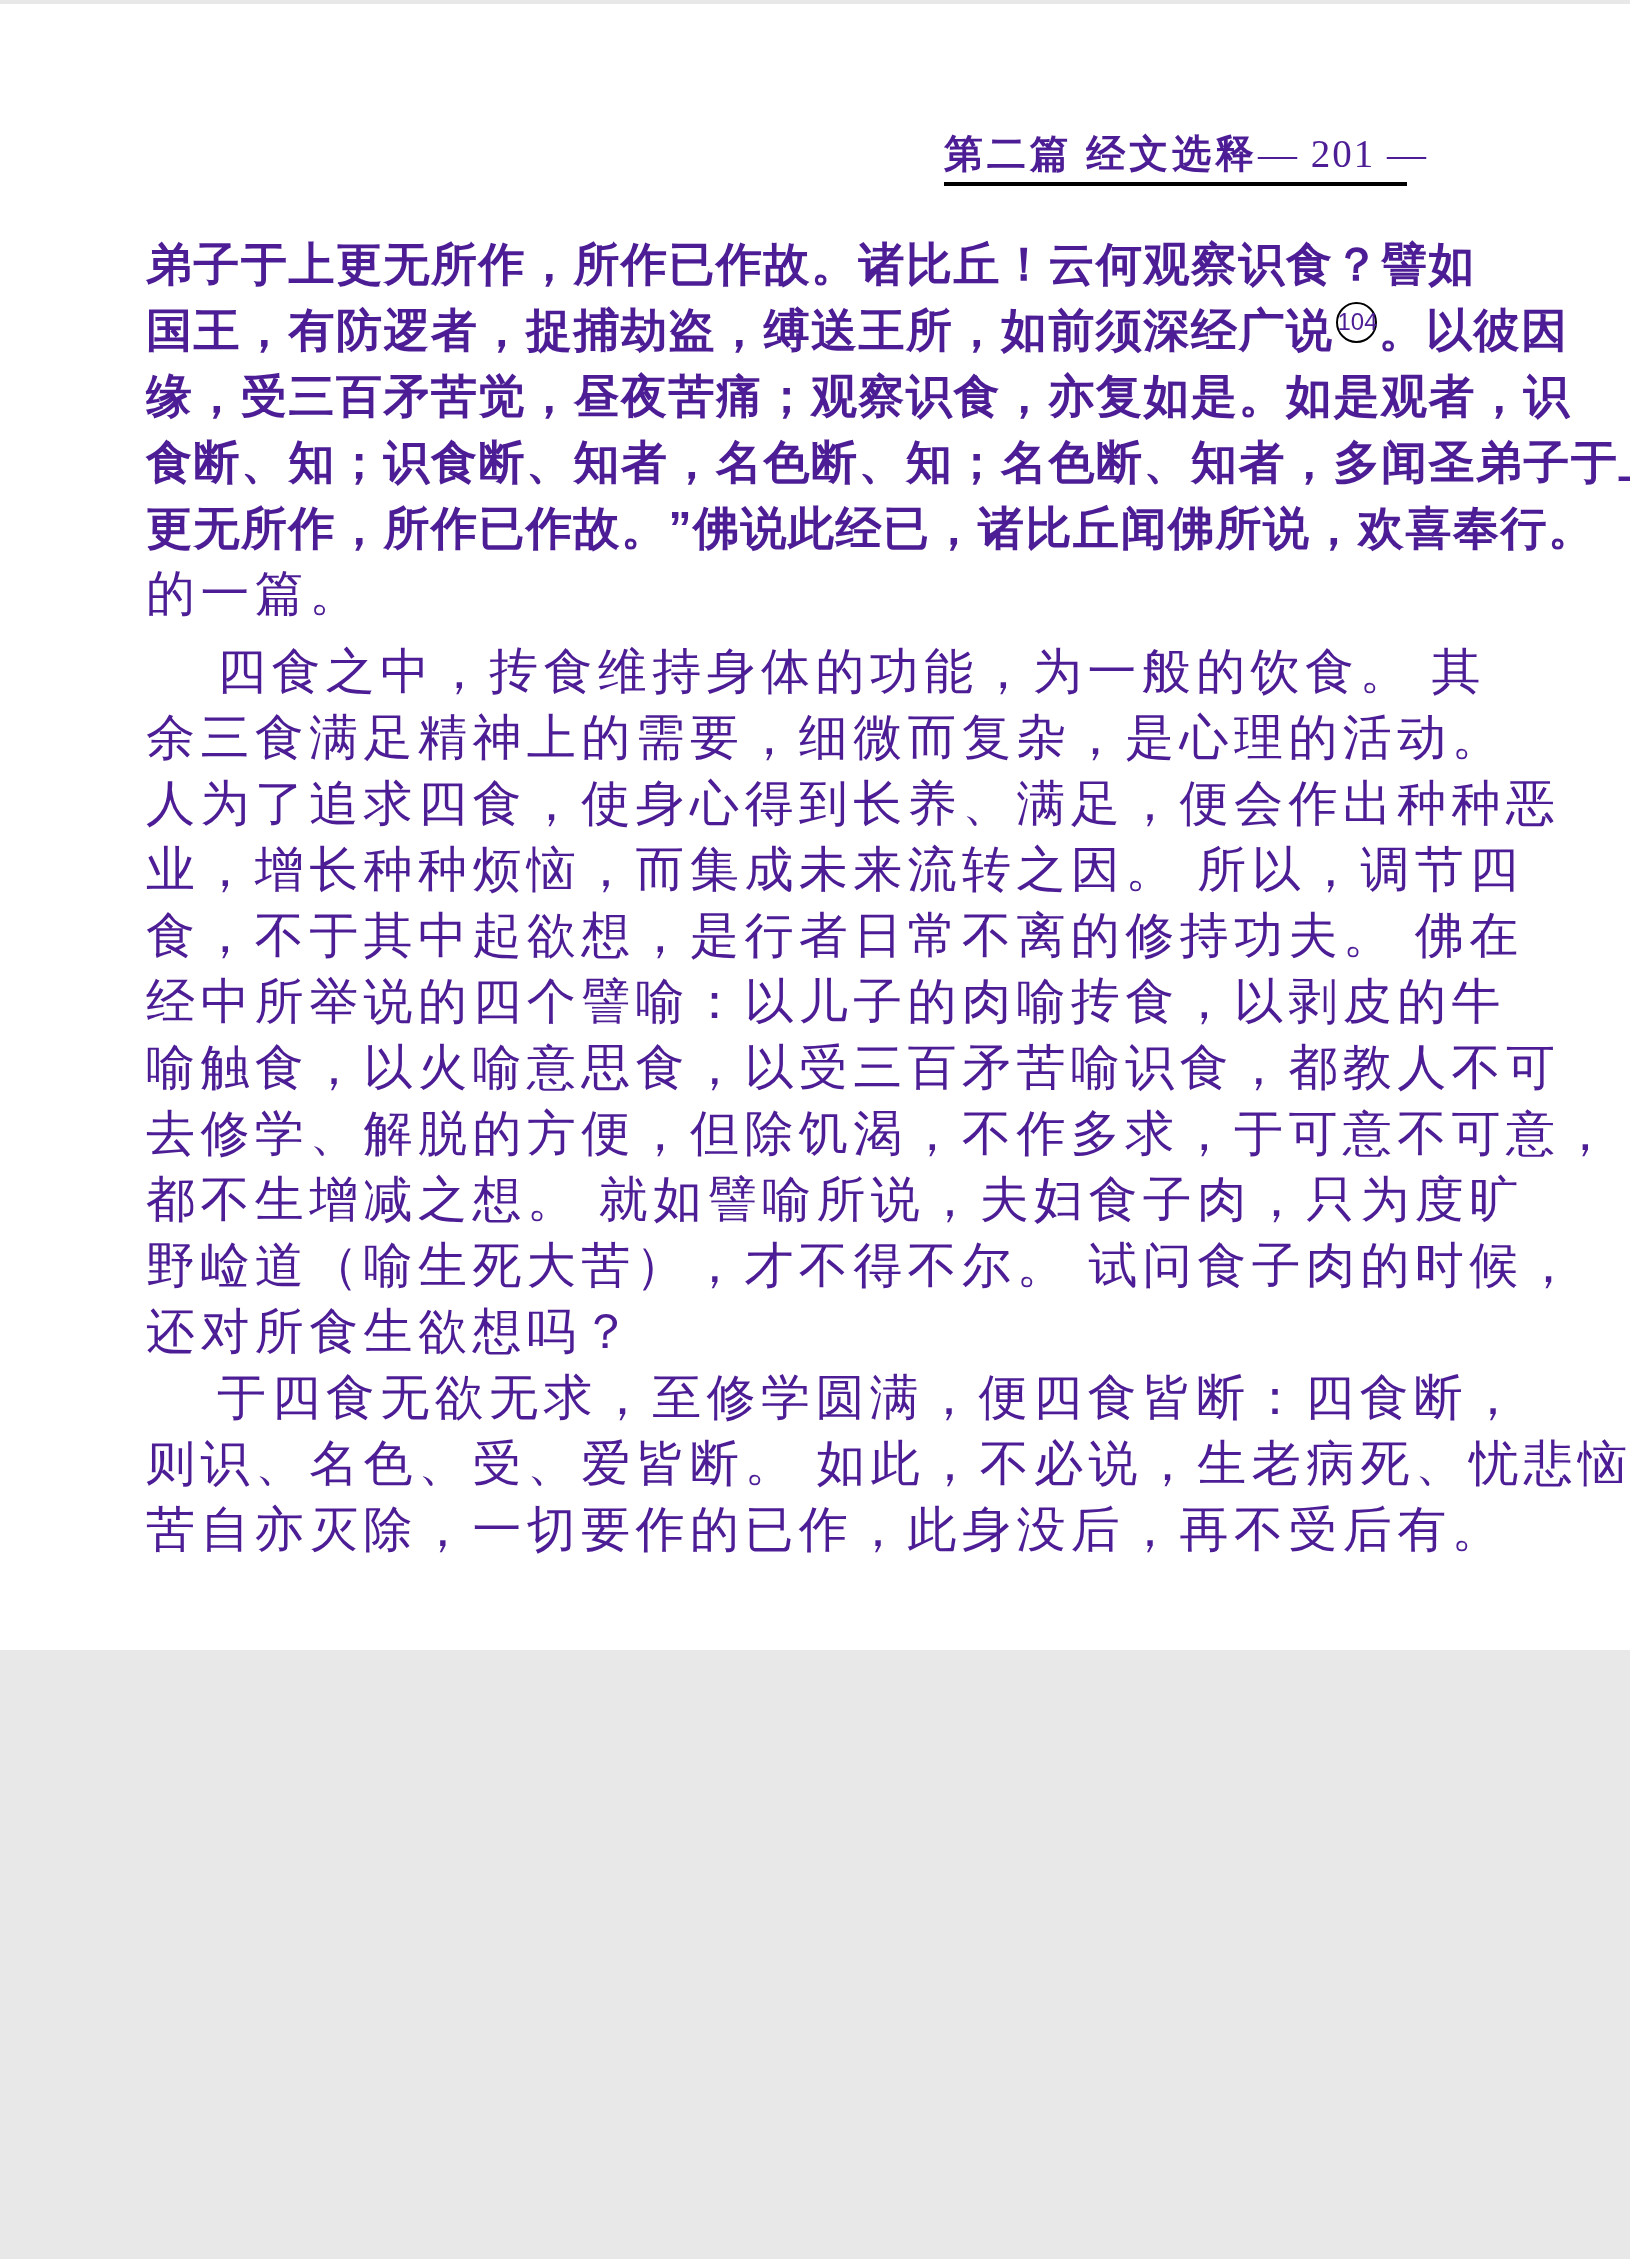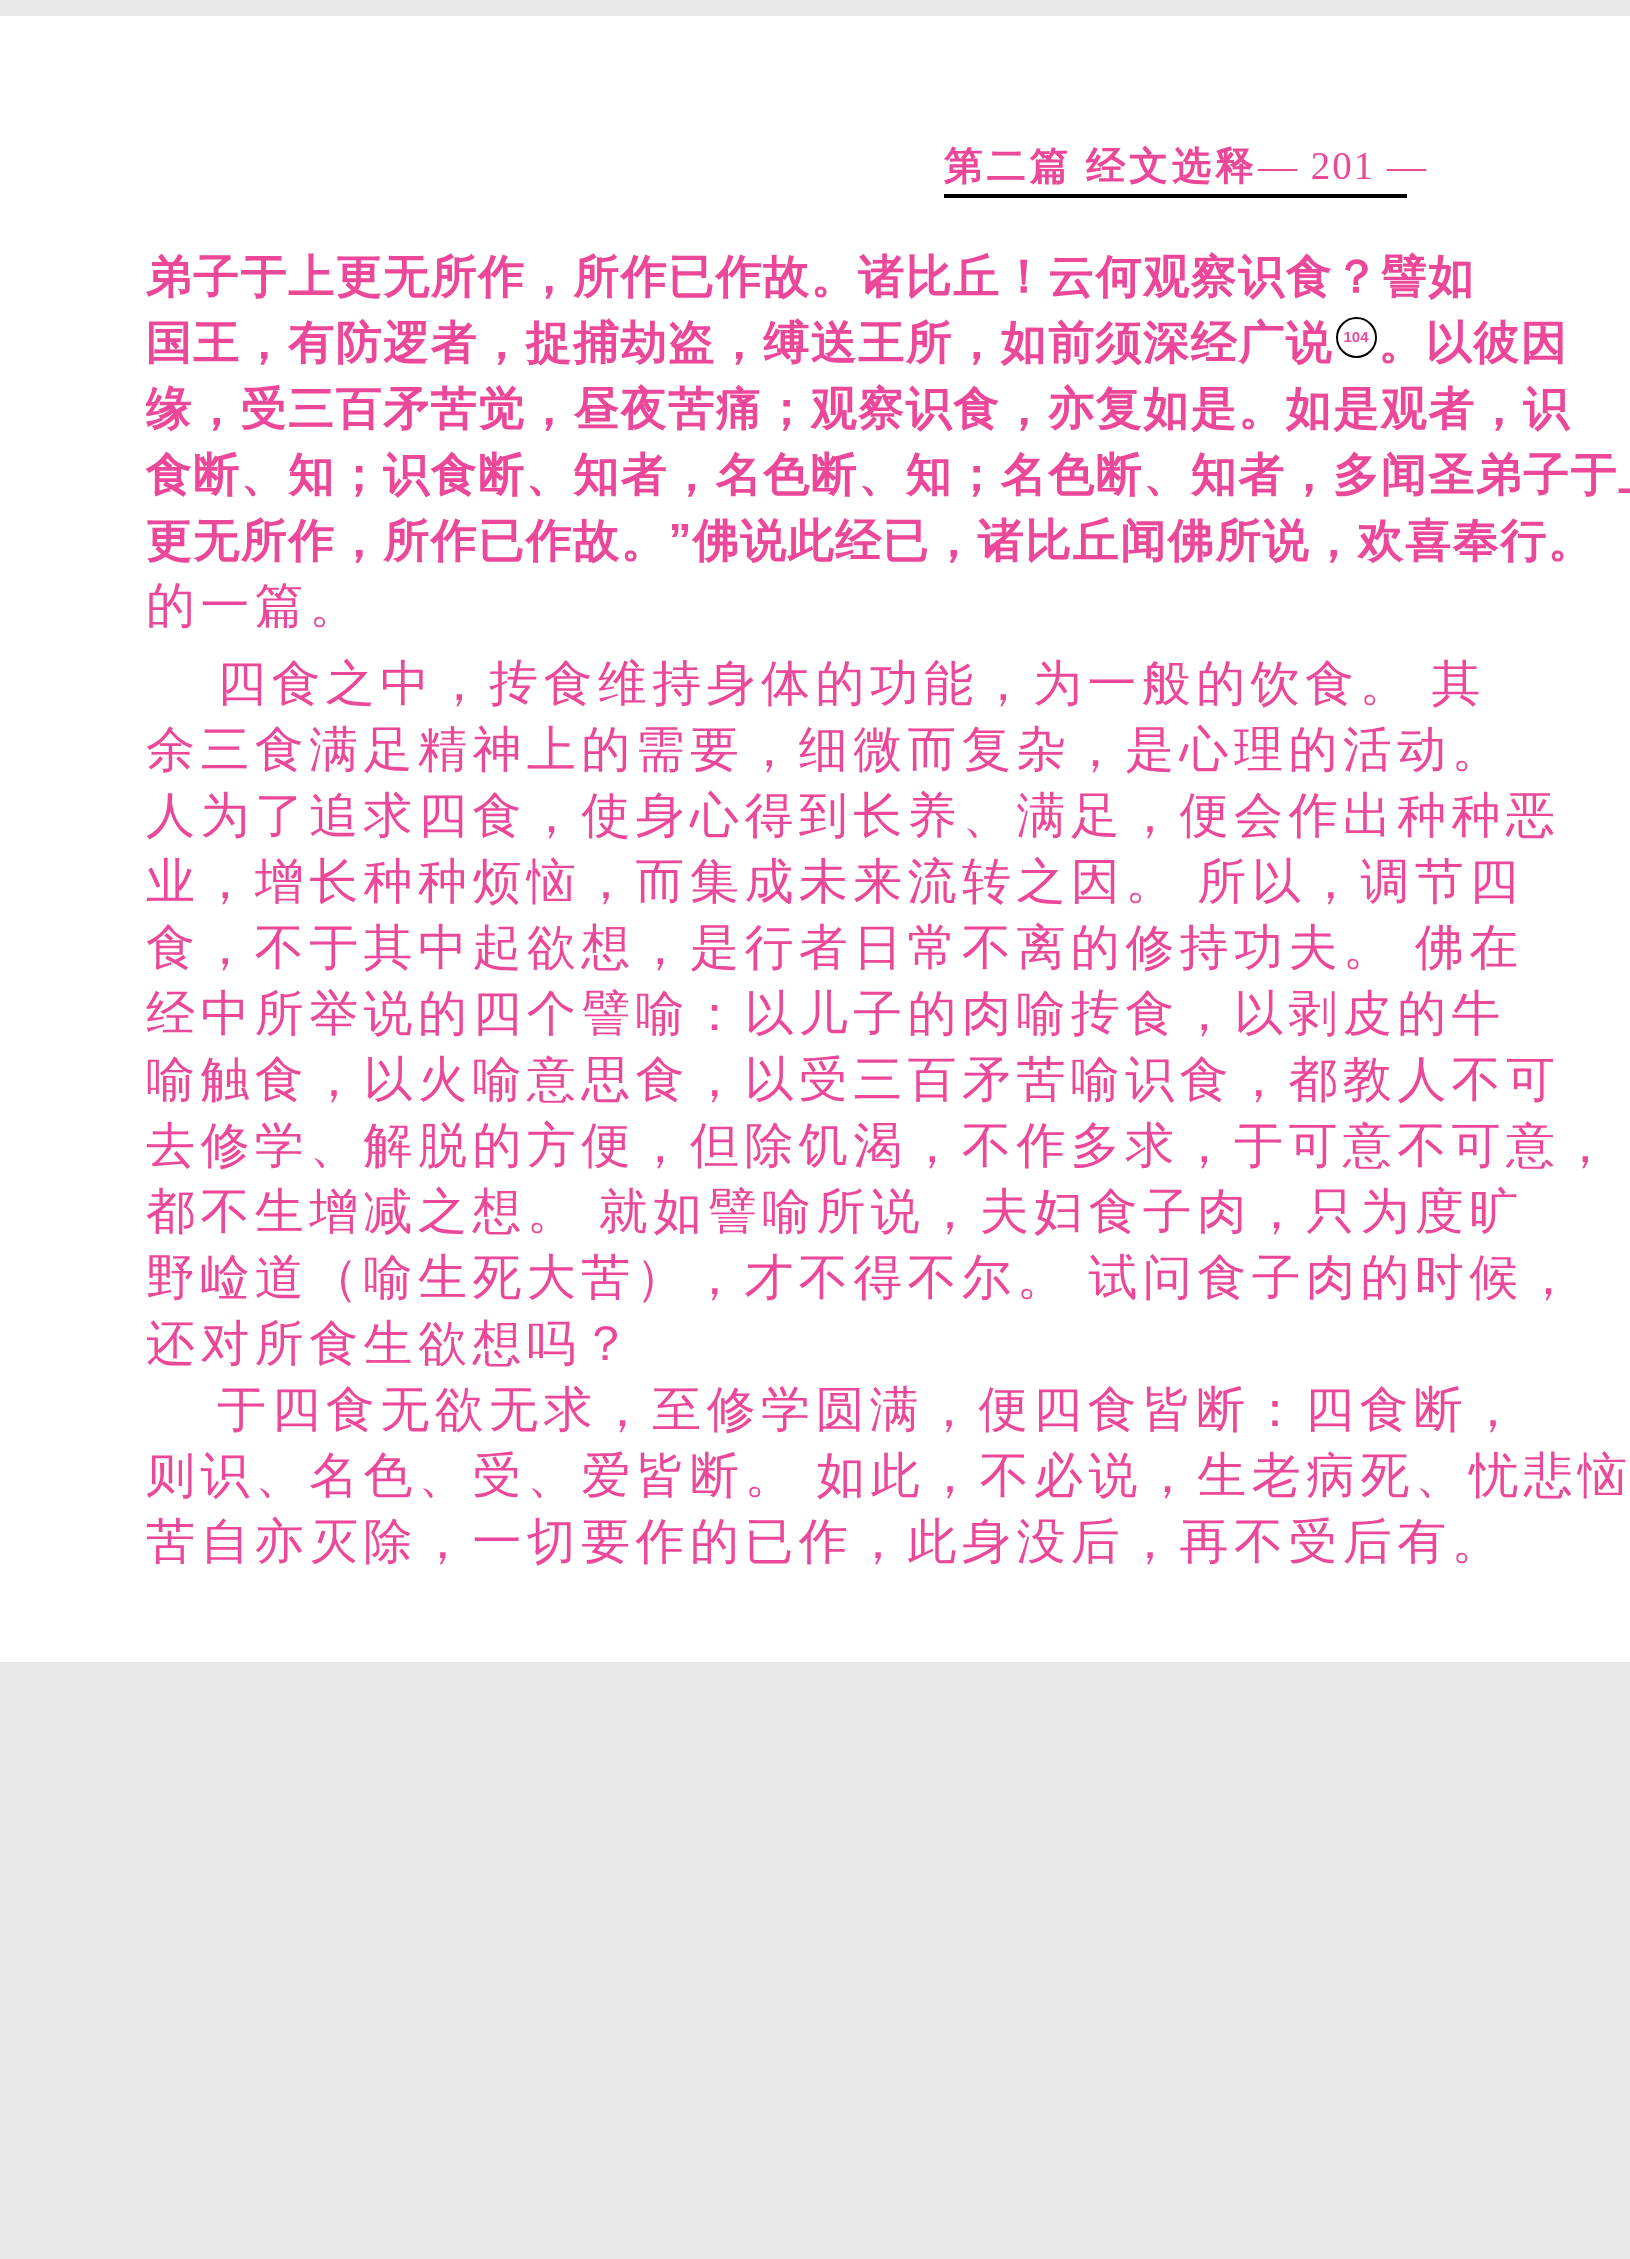--- a/index.html
+++ b/index.html
@@ -1,22 +1,22 @@
 <!DOCTYPE html>
 <html lang="zh"><head>
 <meta charset="utf-8">
 <style>
   html, body { margin: 0; padding: 0; background: #e8e8e8; }
   .page {
     position: relative;
     width: 1631px;
     height: 1646px;
-    margin: 16px auto;
+    margin: 4px auto;
     background: #ffffff;
-    color: #ec4899;
+    color: #4c1d95;
     overflow: hidden;
     font-family: "Liberation Serif", serif;
   }
 
   
   .running-head {
     position: absolute;
     top: 123px;
     left: 944px;
     width: 463px;
@@ -70,22 +70,22 @@
 
   
   .footnote-circle {
     display: inline-block;
     box-sizing: border-box;
     width: 41px;
     height: 41px;
     border: 2.9px solid #000;
     border-radius: 50%;
     font-family: "Liberation Sans", sans-serif;
-    font-weight: bold;
-    font-size: 15px;
+    font-weight: normal;
+    font-size: 24px;
     line-height: 35px;
     letter-spacing: 0;
     text-align: center;
     vertical-align: 15.7px;
     margin: 0 2px;
   }
 </style>
 </head>
 <body>
 

